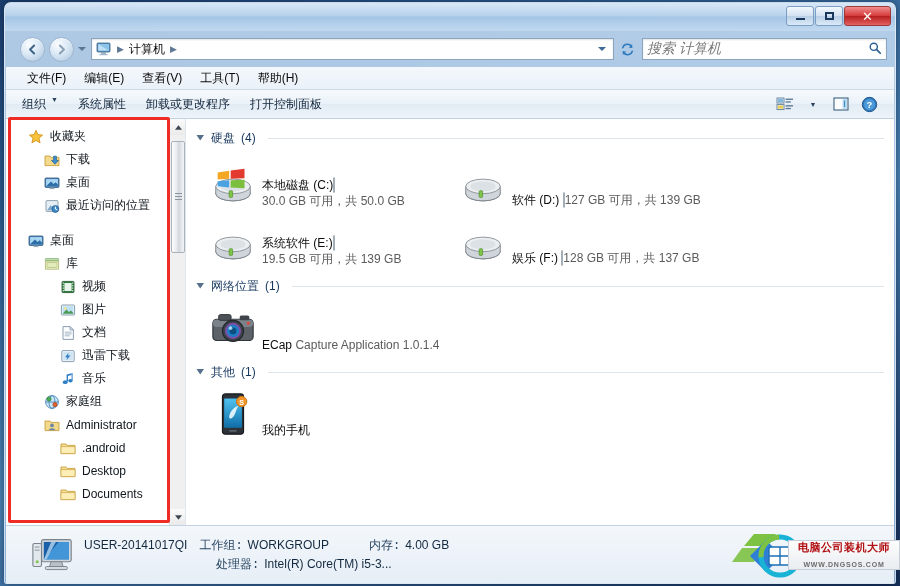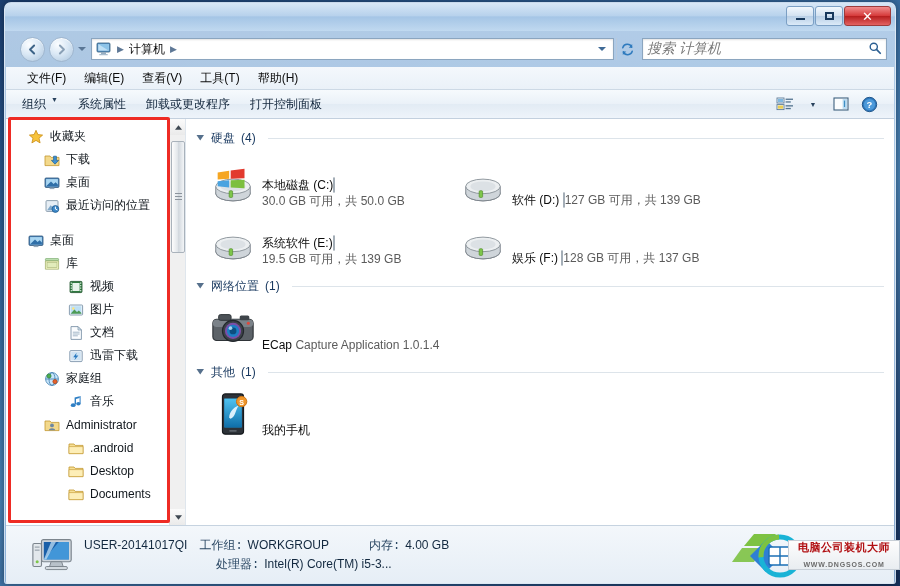--- a/index.html
+++ b/index.html
@@ -153,21 +153,21 @@
   }
   #navlist { padding: 6px 0 0 0; }
   .navrow {
     height: 23px; display: flex; align-items: center; cursor: default;
     font-size: 12px; color: #10161c; white-space: nowrap;
   }
   .navrow .ico { width: 16px; height: 16px; flex: 0 0 16px; margin-right: 6px; position: relative; }
   .navgap { height: 12px; }
   .navrow.lvl0 { padding-left: 22px; font-weight: normal; }
   .navrow.lvl1 { padding-left: 38px; }
-  .navrow.lvl2 { padding-left: 54px; margin-left: 8px; }
+  .navrow.lvl2 { padding-left: 54px; }
 
   
   #navscroll {
     position: absolute; right: 0; top: 0; width: 16px; height: 100%;
     background: #f0f0f0; border-left: 1px solid #e2e2e2;
   }
   .sbarrow {
     width: 16px; height: 16px; display: flex; align-items: center; justify-content: center;
     font-size: 7px; color: #3f4852;
     background: linear-gradient(to bottom, #fbfbfb, #eaeaea);
@@ -499,42 +499,42 @@
         <div class="navrow lvl2">
           <span class="ico">
             <svg width="16" height="16" viewBox="0 0 16 16">
               <rect x="1.8" y="2.6" width="12.4" height="11" rx="1.2" fill="#eff5fa" stroke="#7e95ab" stroke-width=".9"></rect>
               <rect x="3.2" y="4" width="9.6" height="8.2" fill="#cfe3f3"></rect>
               <path d="M8.6 4.8 L5.2 9.2 L7.4 9.2 L6.4 12.2 L10.4 7.6 L8 7.6 Z" fill="#2a7ac0"></path>
             </svg>
           </span>
           <span>迅雷下载</span>
         </div>
+        <div class="navrow lvl2">
+          <span class="ico">
+            <svg width="16" height="16" viewBox="0 0 16 16">
+              <path d="M11.6 2.2 L6.6 3.6 L6.6 10.4 L8 10.4 L8 5 L11.6 4 Z" fill="#2f7fc4"></path>
+              <ellipse cx="5.2" cy="11.2" rx="2.4" ry="1.9" fill="#2f7fc4"></ellipse>
+              <ellipse cx="10.4" cy="9.8" rx="2.2" ry="1.7" fill="#2f7fc4"></ellipse>
+              <path d="M11.6 2.2 L11.6 9.8 L12.6 9.8 L12.6 2 Z" fill="#2f7fc4"></path>
+            </svg>
+          </span>
+          <span>音乐</span>
+        </div>
         <div class="navrow lvl1">
           <span class="ico">
             <svg width="16" height="16" viewBox="0 0 16 16">
               <circle cx="8" cy="8" r="6.4" fill="#c9e6fb" stroke="#4a87b6" stroke-width=".9"></circle>
               <path d="M1.8 8 H14.2" stroke="#4a87b6" stroke-width=".9"></path>
               <ellipse cx="8" cy="8" rx="3" ry="6.4" fill="none" stroke="#4a87b6" stroke-width=".9"></ellipse>
               <circle cx="5" cy="5" r="2.1" fill="#4aaf4e" stroke="#2d7a31" stroke-width=".7"></circle>
               <circle cx="11" cy="10.6" r="2.1" fill="#e6622c" stroke="#a53f16" stroke-width=".7"></circle>
             </svg>
           </span>
           <span>家庭组</span>
-        </div>
-        <div class="navrow lvl2">
-          <span class="ico">
-            <svg width="16" height="16" viewBox="0 0 16 16">
-              <path d="M11.6 2.2 L6.6 3.6 L6.6 10.4 L8 10.4 L8 5 L11.6 4 Z" fill="#2f7fc4"></path>
-              <ellipse cx="5.2" cy="11.2" rx="2.4" ry="1.9" fill="#2f7fc4"></ellipse>
-              <ellipse cx="10.4" cy="9.8" rx="2.2" ry="1.7" fill="#2f7fc4"></ellipse>
-              <path d="M11.6 2.2 L11.6 9.8 L12.6 9.8 L12.6 2 Z" fill="#2f7fc4"></path>
-            </svg>
-          </span>
-          <span>音乐</span>
         </div>
         <div class="navrow lvl1">
           <span class="ico">
             <svg width="16" height="16" viewBox="0 0 16 16">
               <path d="M1 4 L6 4 L7.2 5.4 L15 5.4 L15 13.6 L1 13.6 Z" fill="#f3d98c" stroke="#c3972f" stroke-width=".8"></path>
               <circle cx="8" cy="8.4" r="1.9" fill="#6d87a1"></circle>
               <path d="M4.8 13.3 C4.8 10.6 11.2 10.6 11.2 13.3 Z" fill="#6d87a1"></path>
             </svg>
           </span>
           <span>Administrator</span>

